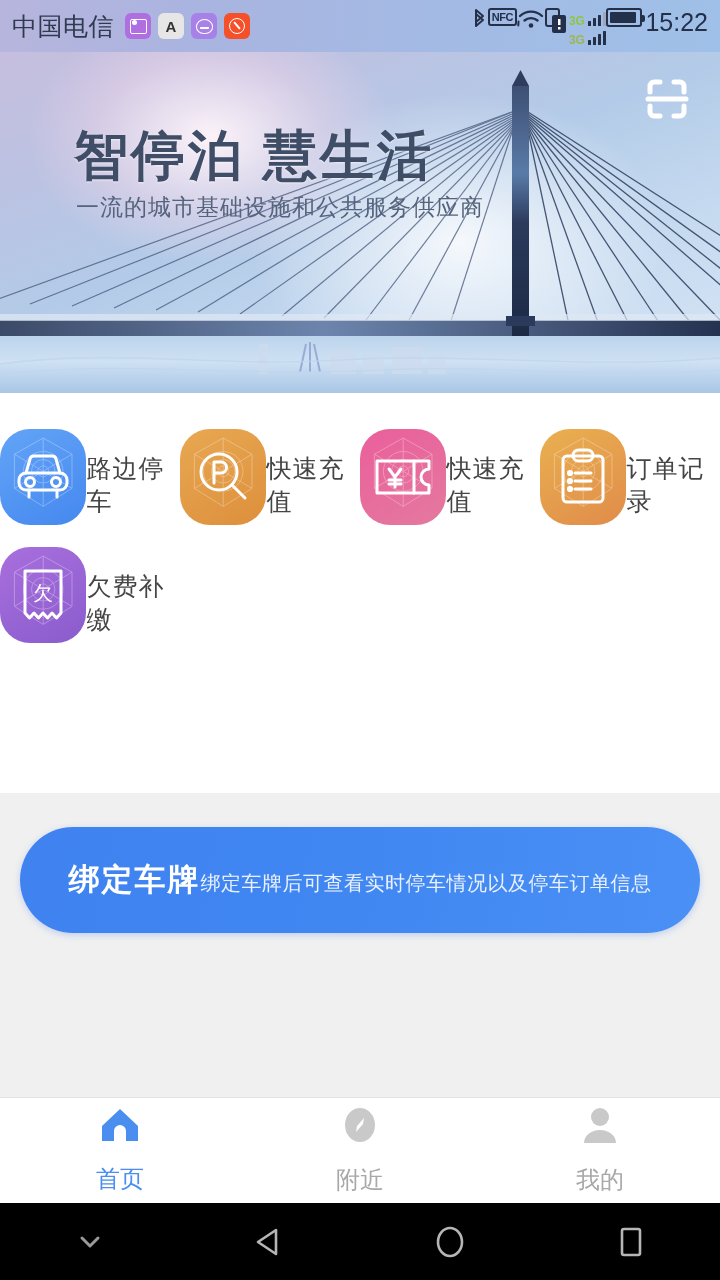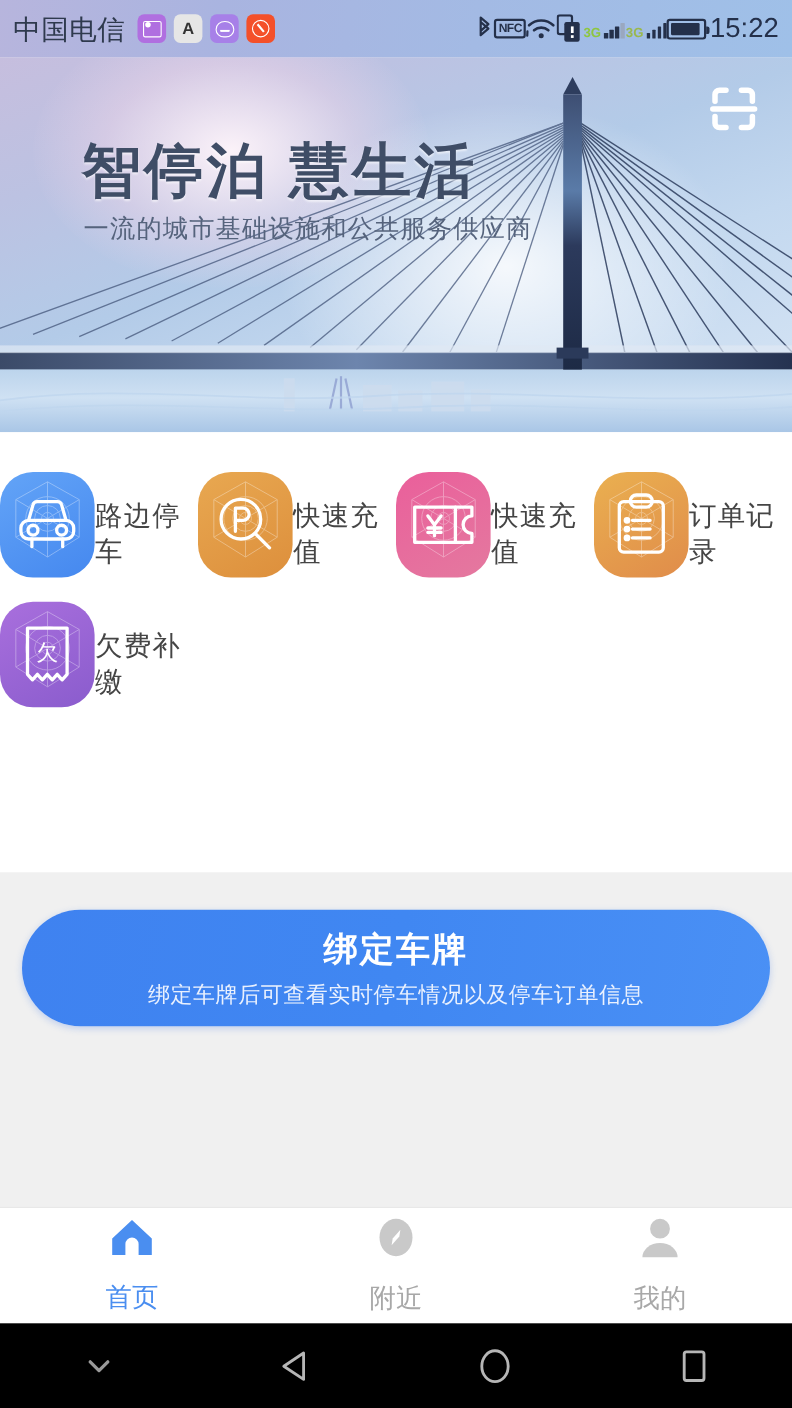--- a/index.html
+++ b/index.html
@@ -31,29 +31,29 @@
   .nicon.face::before{content:""; position:absolute; width:15px;height:13px;border:1.6px solid #fff;
       border-radius:50% 50% 45% 45%;}
   .nicon.face::after{content:""; position:absolute; width:9px; height:2px; border-top:2px solid #fff;
       border-radius:0 0 6px 6px; top:14px;}
   .nicon.tool { background:#f4502a; }
   .nicon.tool::before{content:""; position:absolute; width:14px;height:14px;border:1.6px solid #fff;
       border-radius:50%;}
   .nicon.tool::after{content:""; position:absolute; width:2px;height:9px;background:#fff;
       transform:rotate(-40deg); top:8px;}
 
-  .sb-right { margin-left:auto; display:flex; align-items:center; gap:0; }
+  .sb-right { margin-left:auto; display:flex; align-items:flex-start; gap:0; }
   .sb-ico { color:#24304a; display:flex; align-items:center; }
   .nfc-box { border:2px solid #24304a; border-radius:3px; font-size:11px; font-weight:bold;
              padding:0 2px; line-height:14px; color:#24304a; letter-spacing:-.5px;}
   .sig { display:flex; align-items:flex-end; gap:1.5px; height:18px; }
   .sig i { display:block; width:3.5px; background:#24304a; border-radius:.5px; }
   .gen { font-size:12px; font-weight:bold; color:#8ec63f; line-height:10px; }
   .gen.dim { color:#9ab84e; }
-  .sigwrap { display:flex; flex-direction:row; justify-content:center; gap:1px; }
+  .sigwrap { display:flex; flex-direction:column; justify-content:center; gap:1px; }
   .sigrow { display:flex; align-items:flex-end; gap:3px; }
   .battery { width:36px; height:19px; border:2px solid #24304a; border-radius:3px;
              position:relative; display:flex; align-items:center; padding:2px; }
   .battery::after{ content:""; position:absolute; right:-5px; top:5px; width:3px; height:7px;
              background:#24304a; border-radius:0 2px 2px 0; }
   .battery i { display:block; height:100%; width:90%; background:#24304a; border-radius:1px; }
   .clock { font-size:25px; color:#24304a; margin-left:3px; }
 
   
   .banner { position:absolute; top:52px; left:0; width:720px; height:341px; overflow:hidden;
@@ -77,21 +77,21 @@
   .tile { width:96px; height:96px; border-radius:30px; position:relative; overflow:hidden;
           display:flex; align-items:center; justify-content:center; }
   .tile .web { position:absolute; inset:0; opacity:.33; }
   .tile .glyph { position:relative; z-index:2; }
   .cell-label { margin-top:16px; font-size:25px; color:#454545; letter-spacing:1px; }
 
   
   .lower { position:absolute; top:793px; left:0; width:720px; height:318px; background:#f0f0f0; }
   .cta { position:absolute; left:20px; top:34px; width:680px; height:106px; border-radius:53px;
          background:linear-gradient(100deg,#3f82f0 0%,#4087f2 50%,#4a90f5 100%);
-         display:flex; flex-direction:column; align-items:center; justify-content:center;
+         display:flex; flex-direction:row; align-items:center; justify-content:center;
          cursor:pointer; box-shadow:0 2px 7px rgba(60,120,235,.28);text-align:center; }
   .cta-title { font-size:31px; color:#fff; font-weight:bold; letter-spacing:2px; }
   .cta-sub { font-size:20px; color:#eaf1fe; margin-top:6px; letter-spacing:.5px; }
 
   
   .tabbar { position:absolute; bottom:77px; left:0; width:720px; height:106px; background:#fff;
             border-top:1px solid #e3e3e3; display:flex; }
   .tab { flex:1; display:flex; flex-direction:column; align-items:center; justify-content:center;
          cursor:pointer; gap:19px; }
   .tab-label { font-size:24px; color:#a8a8a8; }

